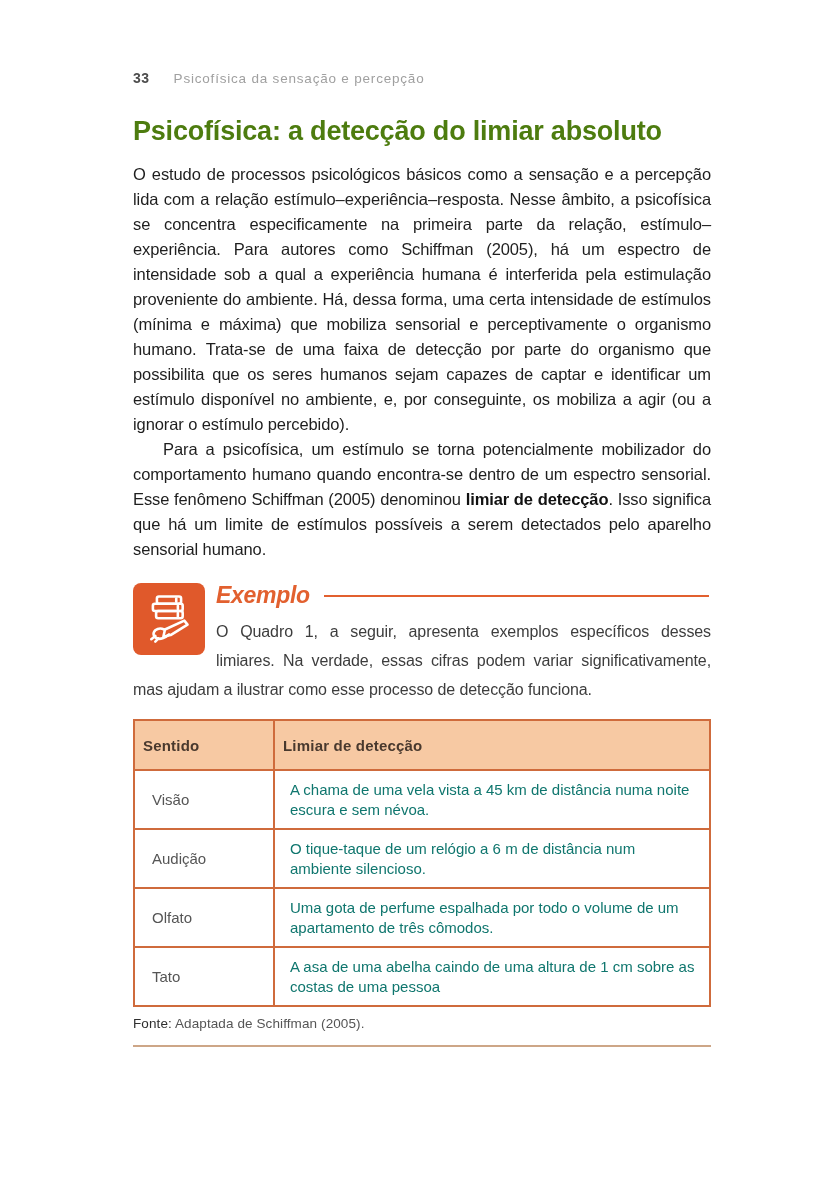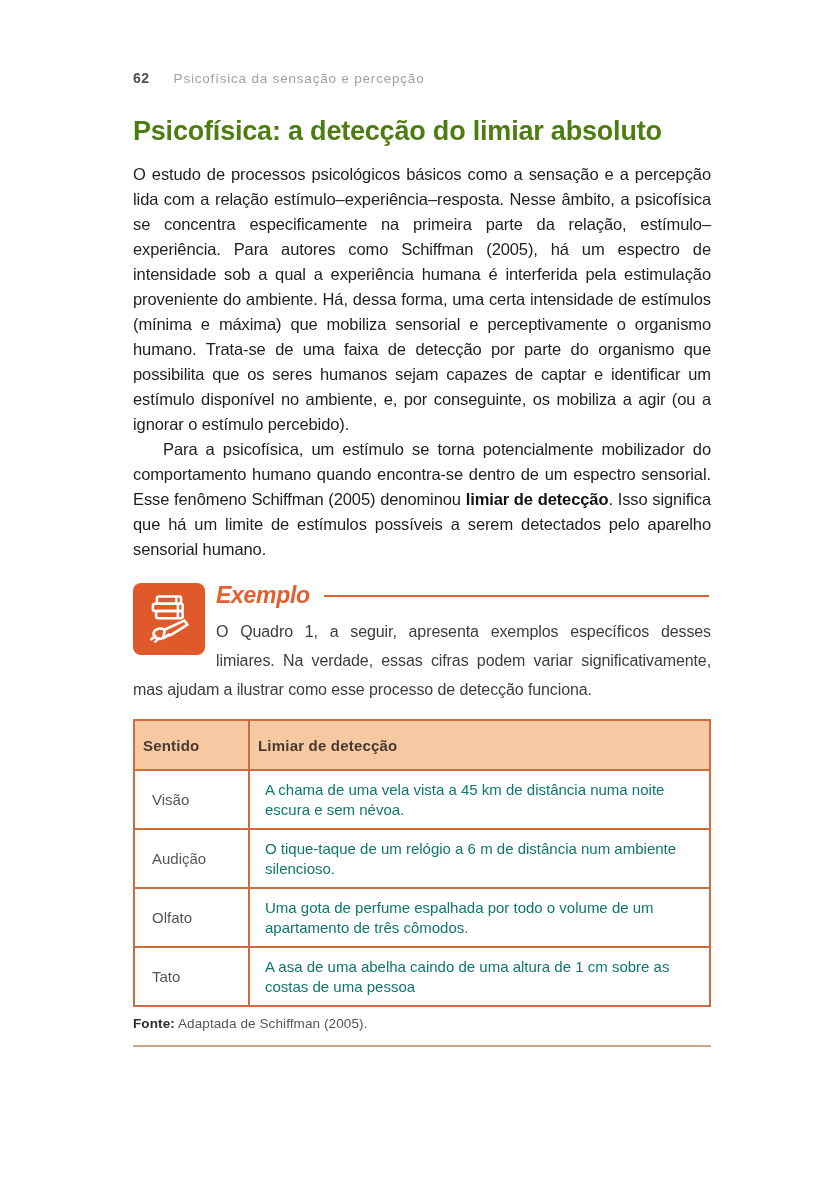--- a/index.html
+++ b/index.html
@@ -120,50 +120,50 @@
     padding: 16px 8px 15px 8px;
     text-align: left;
     letter-spacing: .2px;
   }
   .threshold-table td {
     padding: 9px 14px 8px 15px;
     line-height: 20px;
     vertical-align: middle;
   }
   .threshold-table td.sense-cell {
-    width: 115px;
+    width: 140px;
     color: #555555;
     padding-left: 17px;
     vertical-align: middle;
   }
   .threshold-table td.threshold-cell {
     color: #0f766e;
   }
   
   .source {
     margin-top: 9px;
     font-size: 13.5px;
     color: #555555;
     letter-spacing: .1px;
   }
-  .source strong { color: #2e2e2e; font-weight: bold; }
+  .source strong { color: #2e2e2e; font-weight: normal; }
   
   .bottom-rule {
     margin-top: 14px;
     height: 2px;
     background: #cda687;
   }
 </style>
 </head>
 <body>
 
 <div class="content">
 
   <div class="page-header">
-    <span class="page-number">62</span>
+    <span class="page-number">33</span>
     <span class="running-head">Psicofísica da sensação e percepção</span>
   </div>
 
   <h1 class="page-title">Psicofísica: a detecção do limiar absoluto</h1>
 
   <p class="body-text">O estudo de processos psicológicos básicos como a sensação e a percepção lida com a relação estímulo–experiência–resposta. Nesse âmbito, a psicofísica se concentra especificamente na primeira parte da relação, estímulo–experiência. Para autores como Schiffman (2005), há um espectro de intensidade sob a qual a experiência humana é interferida pela estimulação proveniente do ambiente. Há, dessa forma, uma certa intensidade de estímulos (mínima e máxima) que mobiliza sensorial e perceptivamente o organismo humano. Trata-se de uma faixa de detecção por parte do organismo que possibilita que os seres humanos sejam capazes de captar e identificar um estímulo disponível no ambiente, e, por conseguinte, os mobiliza a agir (ou a ignorar o estímulo percebido).</p>
 
   <p class="body-text second"><span>Para a psicofísica, um estímulo se torna potencialmente mobilizador do comportamento humano quando encontra-se dentro de um espectro sensorial. Esse fenômeno Schiffman (2005) denominou </span><strong>limiar de detecção</strong><span>. Isso significa que há um limite de estímulos possíveis a serem detectados pelo aparelho sensorial humano.</span></p>
 
   <section class="example">

